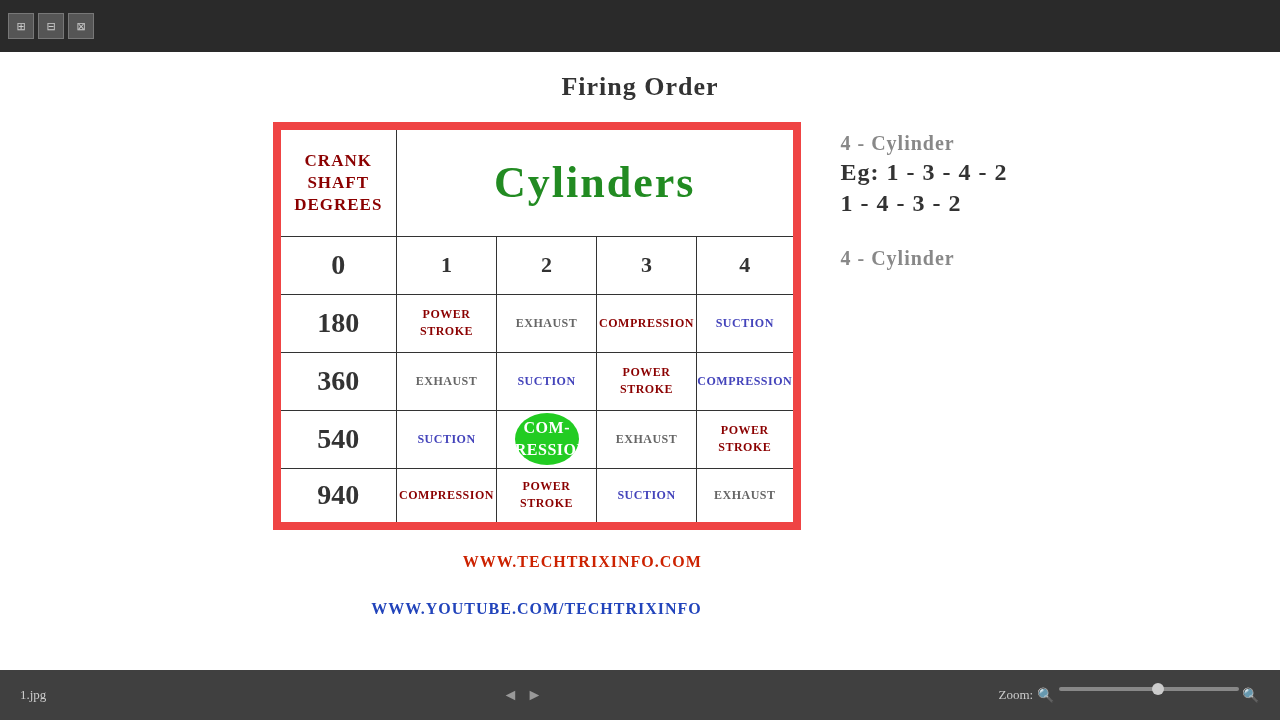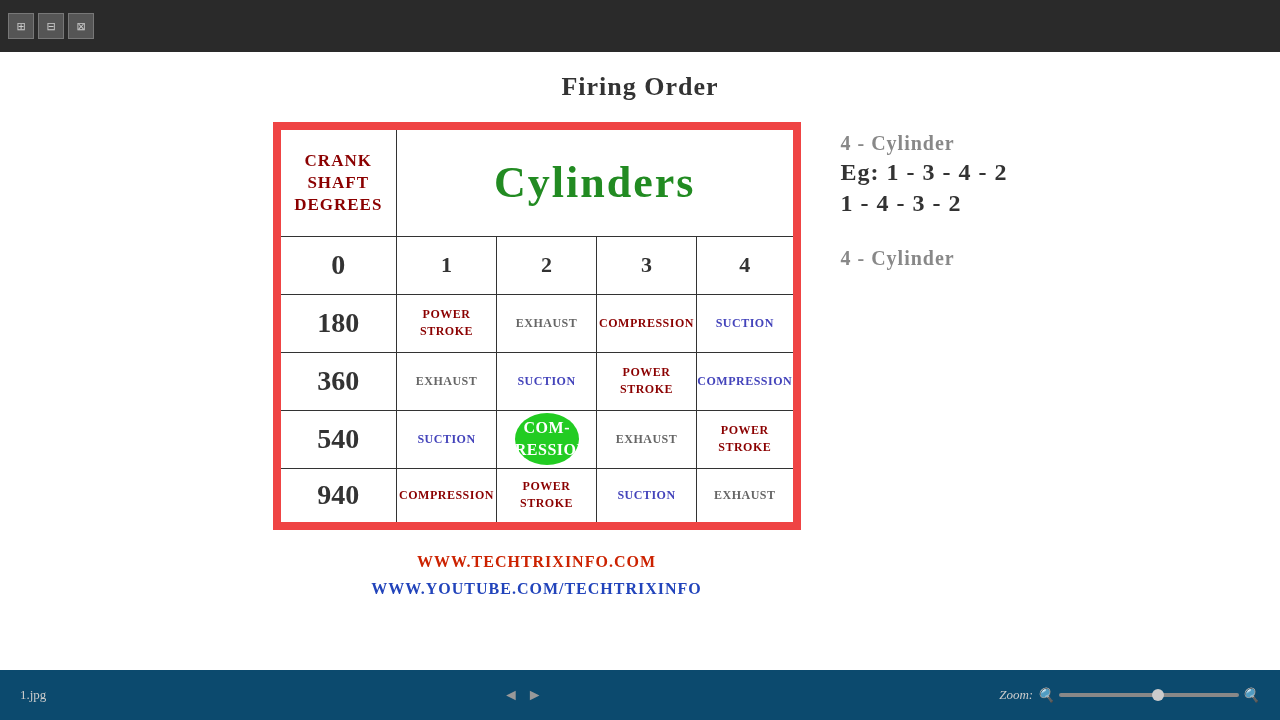--- a/index.html
+++ b/index.html
@@ -121,34 +121,35 @@
       background: #fff;
       line-height: 1.4;
     }
     .stroke-power { color: #8b0000; }
     .stroke-exhaust { color: #666; }
     .stroke-compression { color: #8b0000; }
     .stroke-suction { color: #4444bb; }
     .stroke-compression-blue { color: #4444bb; }
     .website-links {
       margin-top: 18px;
-      text-align: center;
+      text-align: right;
       font-family: Liberation Serif, serif;
     }
     .website-link {
       font-size: 16px;
       font-weight: bold;
       color: #cc2200;
       text-transform: uppercase;
       letter-spacing: 1px;
       display: block;
       line-height: 1.7;
     }
     .website-link-blue {
       color: #2244bb;
+      margin-top: 20px;
     }
     .right-section {
       display: flex;
       flex-direction: column;
       gap: 30px;
       padding-top: 10px;
     }
     .cylinder-info {
       display: flex;
       flex-direction: column;
@@ -162,33 +163,31 @@
     }
     .firing-order {
       font-size: 24px;
       font-weight: bold;
       color: #333;
       letter-spacing: 1px;
     }
     .status-bar {
       width: 100%;
       height: 50px;
-      background: #0c4a6e;
+      background: #404040;
       display: flex;
       align-items: center;
       justify-content: space-between;
       padding: 0 20px;
       color: #ccc;
       font-size: 13px;
     }
     .zoom-section {
       display: flex;
-      align-items: center;
       gap: 4px;
-      font-style: italic;
     }
     .zoom-slider {
       width: 180px;
       height: 4px;
       background: #888;
       position: relative;
       border-radius: 2px;
     }
     .zoom-thumb {
       position: absolute;

